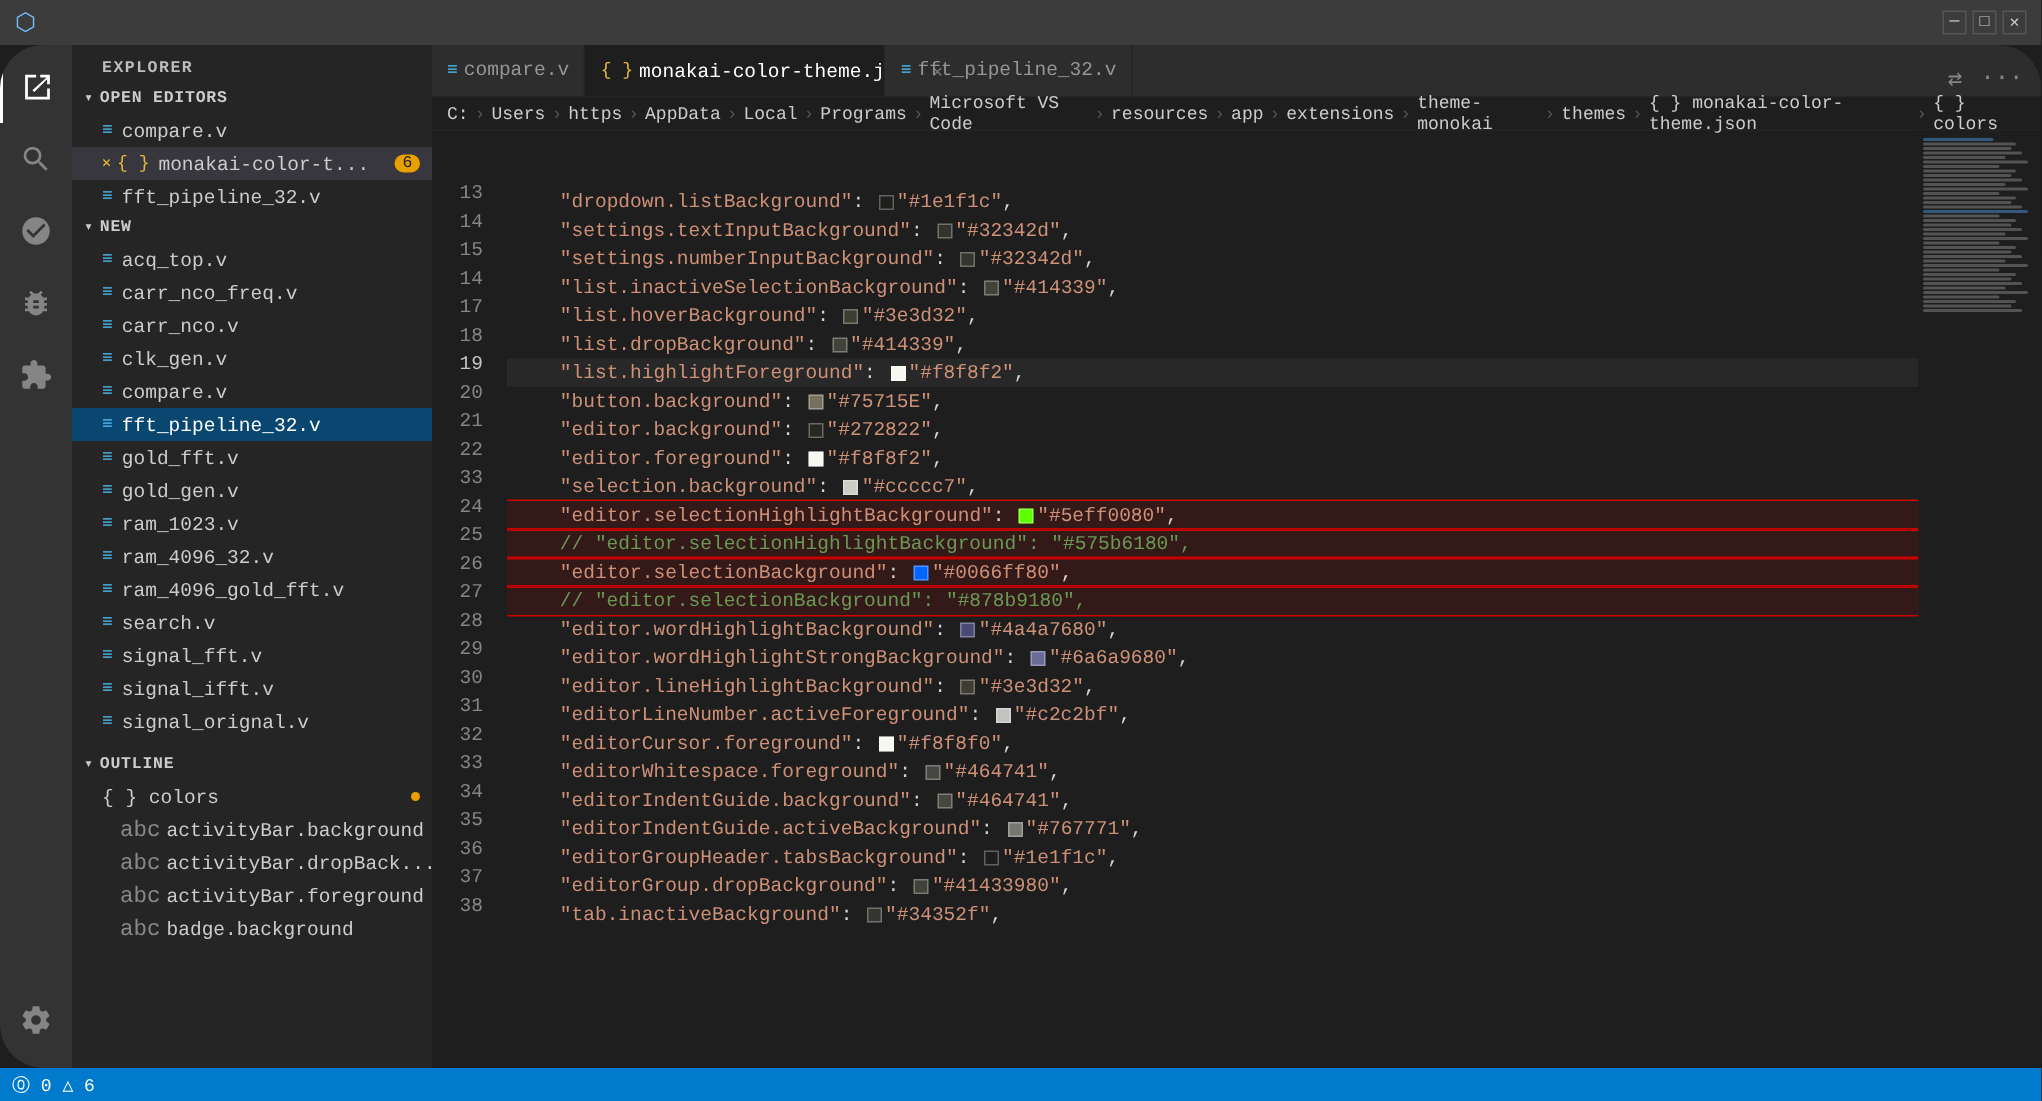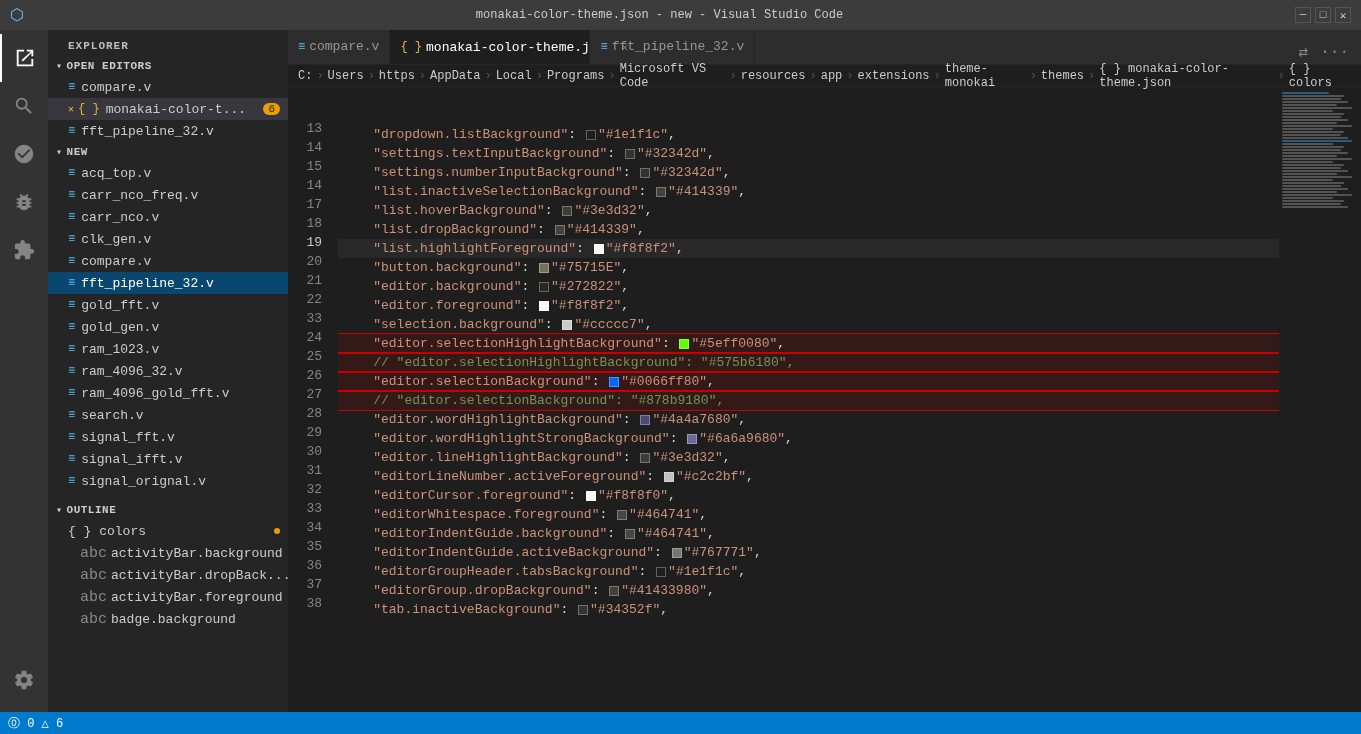--- a/index.html
+++ b/index.html
@@ -60,20 +60,21 @@
     }
     .win-min { background: #3c3c3c; border: 1px solid #555; color: #ccc; font-size:11px; width:16px;height:16px;border-radius:0; }
     .win-max { background: #3c3c3c; border: 1px solid #555; color: #ccc; font-size:11px; width:16px;height:16px;border-radius:0; }
     .win-close { background: #3c3c3c; border: 1px solid #555; color: #ccc; font-size:11px; width:16px;height:16px;border-radius:0; }
 
     
     #main-layout {
       display: flex;
       flex: 1;
       overflow: hidden;
+      border-radius: 29px;
     }
 
     
     #activity-bar {
       width: 48px;
       background: #333333;
       display: flex;
       flex-direction: column;
       align-items: center;
       padding-top: 4px;
@@ -327,21 +328,20 @@
 
     .tab-icon { margin-right: 4px; }
   </style>
 </head>
 <body>
 
 <div id="title-bar">
   <div id="title-bar-left">
     <span style="color:#75beff;font-size:16px;">⬡</span>
   </div>
-  <span id="title-text">monakai-color-theme.json - new - Visual Studio Code</span>
   <div id="window-controls">
     <span class="win-btn win-min">─</span>
     <span class="win-btn win-max">□</span>
     <span class="win-btn win-close">✕</span>
   </div>
 </div>
 
 <div id="main-layout">
 
   <div id="activity-bar">

